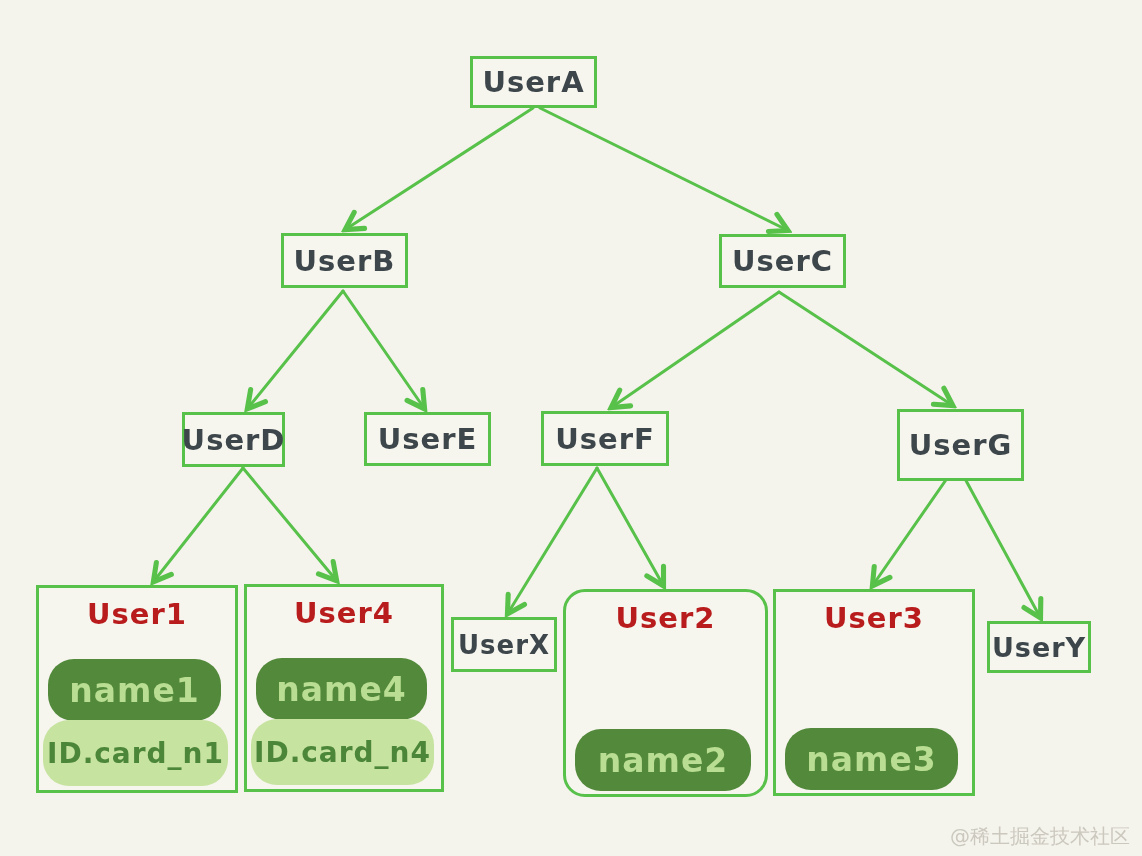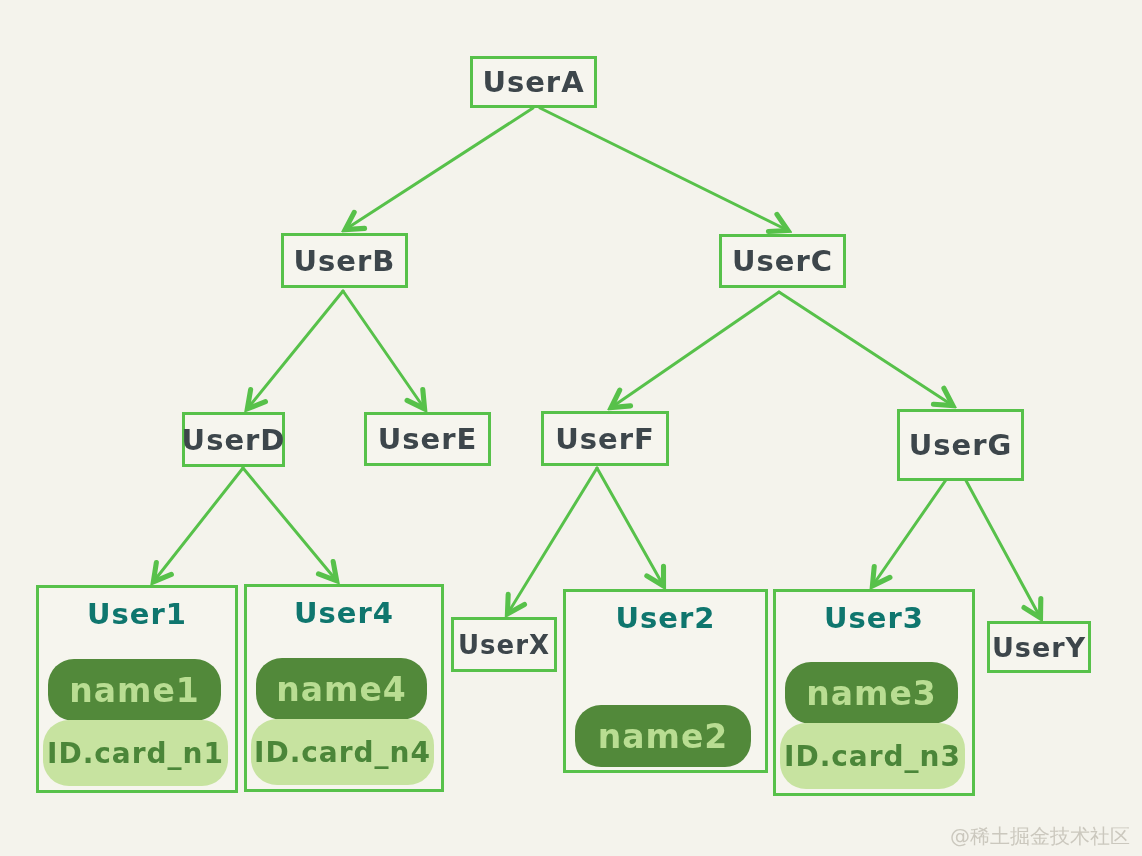--- a/index.html
+++ b/index.html
@@ -49,26 +49,26 @@
   #node-userX { left: 451px; top: 617px; width: 106px; height: 55px; font-size: 26px; }
   #node-userY { left: 987px; top: 621px; width: 104px; height: 52px; font-size: 27px; }
   .card {
     position: absolute;
     box-sizing: border-box;
     border: 3px solid #57c14a;
     background: #f6f5ee;
   }
   #card-user1 { left: 36px;  top: 585px; width: 202px; height: 208px; }
   #card-user4 { left: 244px; top: 584px; width: 200px; height: 208px; }
-  #card-user2 { left: 563px; top: 589px; width: 205px; height: 184px; }
+  #card-user2 { left: 563px; top: 589px; width: 205px; height: 208px; border-radius: 22px; }
   #card-user3 { left: 773px; top: 589px; width: 202px; height: 207px; }
   .card-title {
     margin-top: 9px;
     text-align: center;
-    color: #0f766e;
+    color: #b91c1c;
     font-weight: 700;
     font-size: 29px;
     letter-spacing: 1px;
   }
   .pills {
     position: absolute;
     left: 4px;
     right: 7px;
     bottom: 4px;
   }
@@ -176,19 +176,18 @@
     <div class="card-title">User2</div>
     <div class="pills">
       <div class="pill dark">name2</div>
     </div>
   </div>
 
   <div class="card" id="card-user3">
     <div class="card-title">User3</div>
     <div class="pills">
       <div class="pill dark">name3</div>
-      <div class="pill light">ID.card_n3</div>
     </div>
   </div>
 
   <div class="watermark">@稀土掘金技术社区</div>
 
 </div>
 
 </body></html>

